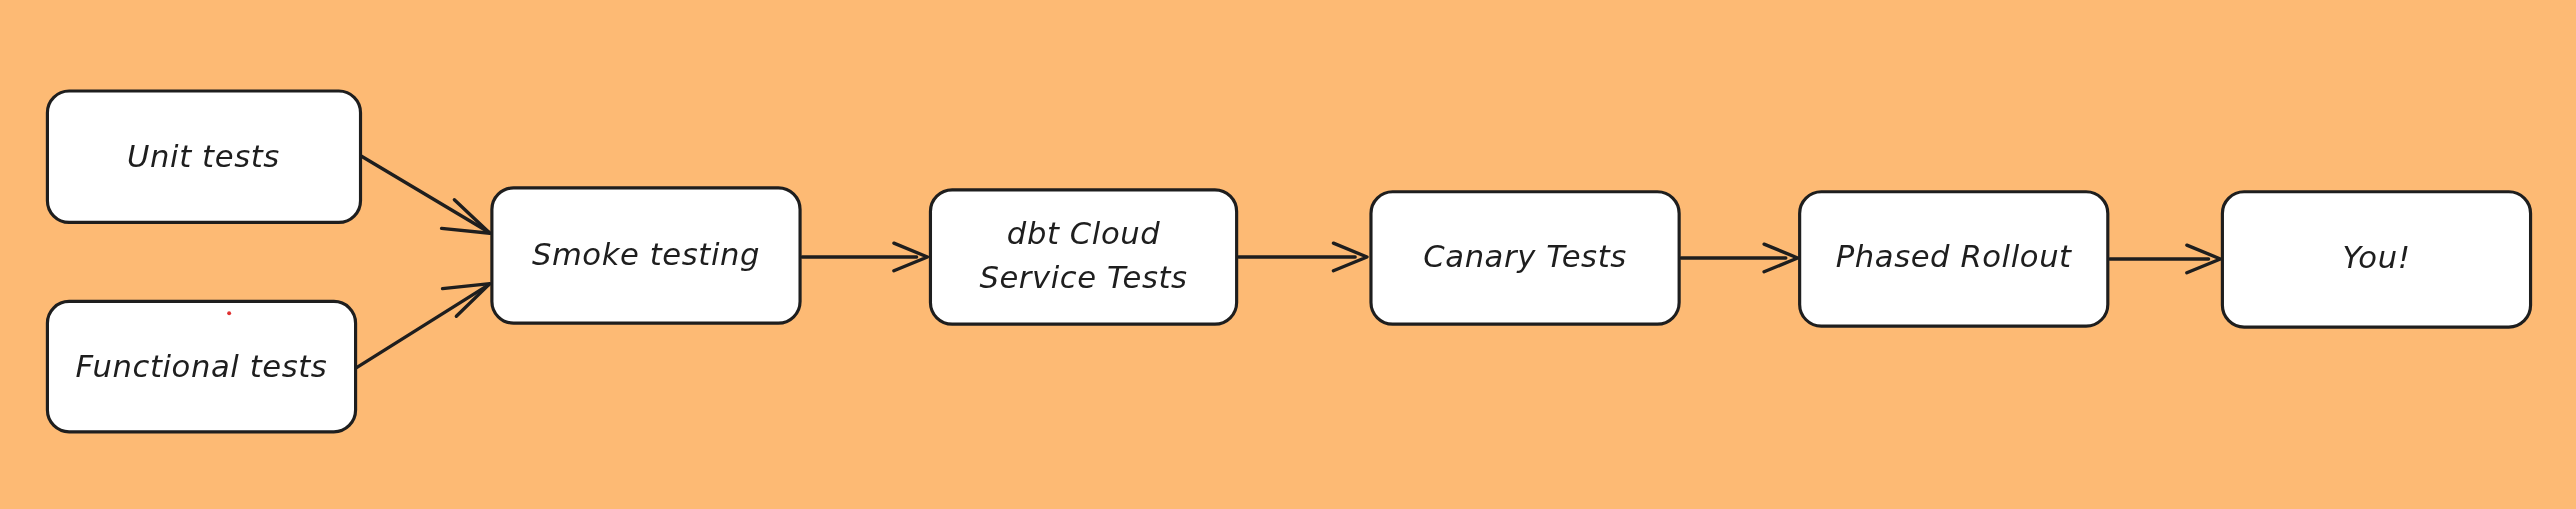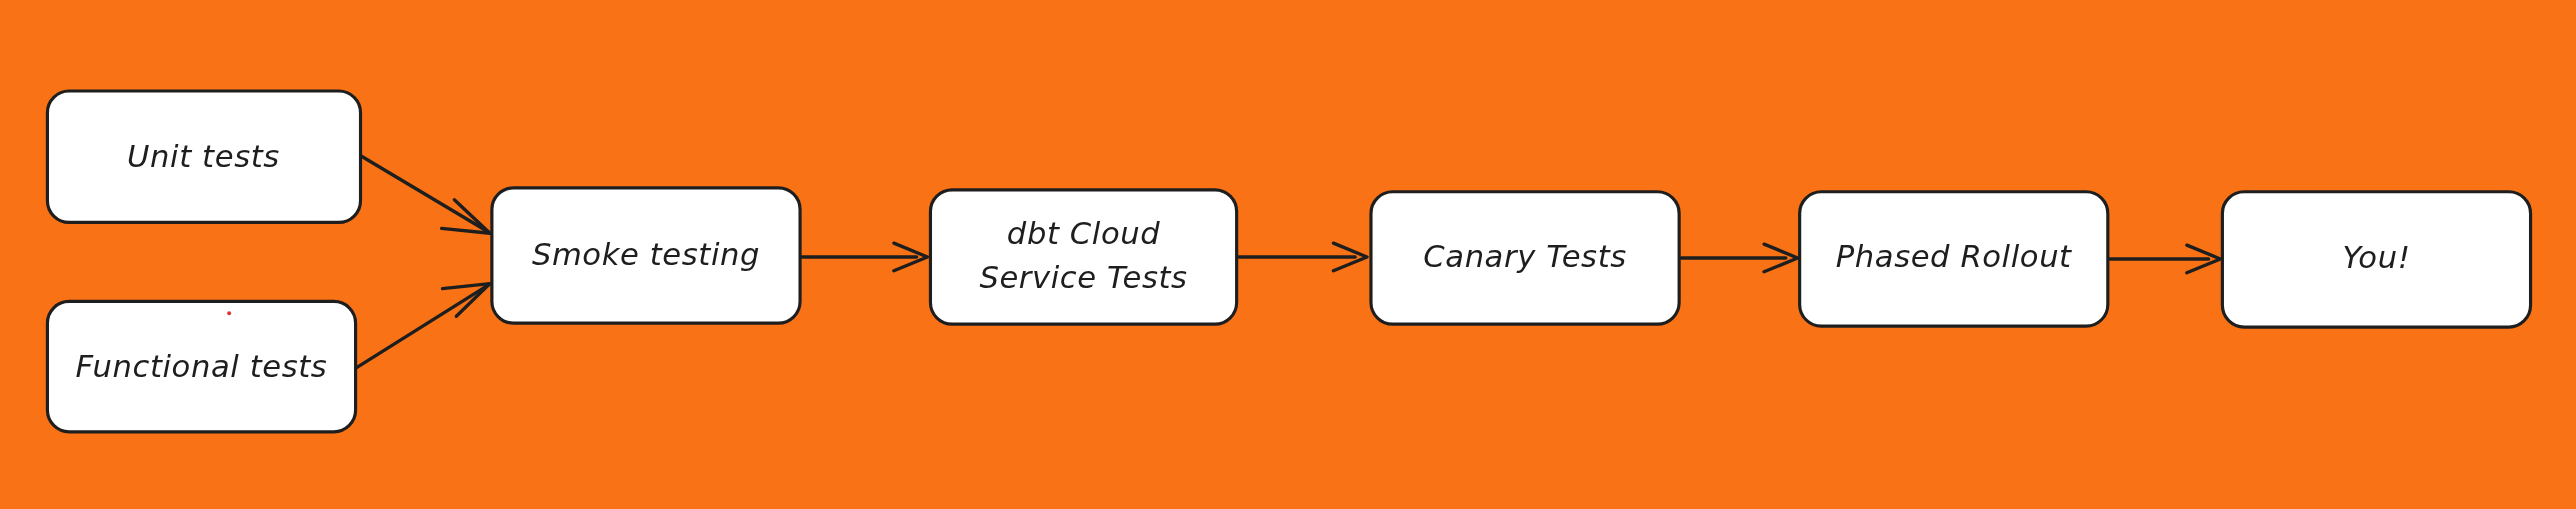--- a/index.html
+++ b/index.html
@@ -5,21 +5,21 @@
 <style>
   html, body {
     margin: 0;
     padding: 0;
     background: #ffffff;
   }
   #canvas {
     position: relative;
     width: 2576px;
     height: 510px;
-    background: #f97316;
+    background: #fdba74;
     overflow: hidden;
     font-family: "DejaVu Sans", sans-serif;
   }
   #diagram-svg {
     position: absolute;
     top: 0;
     left: 0;
     width: 2576px;
     height: 510px;
   }

